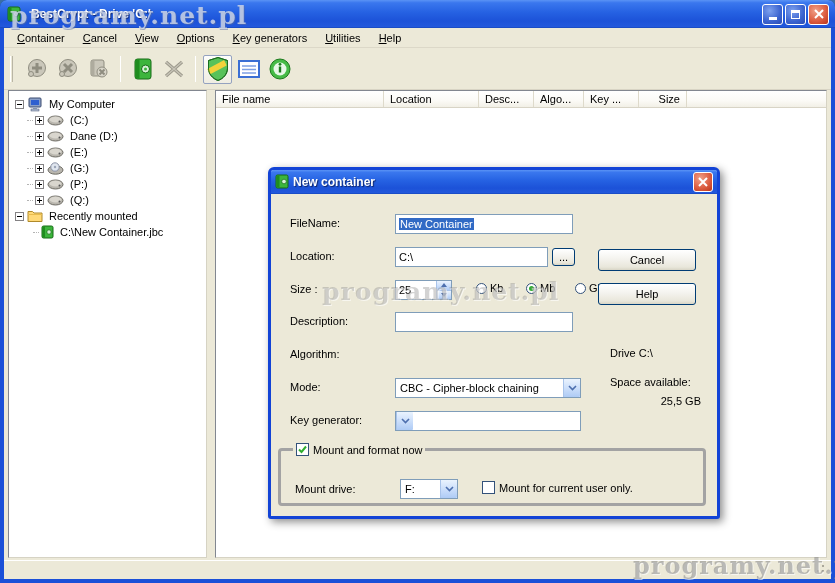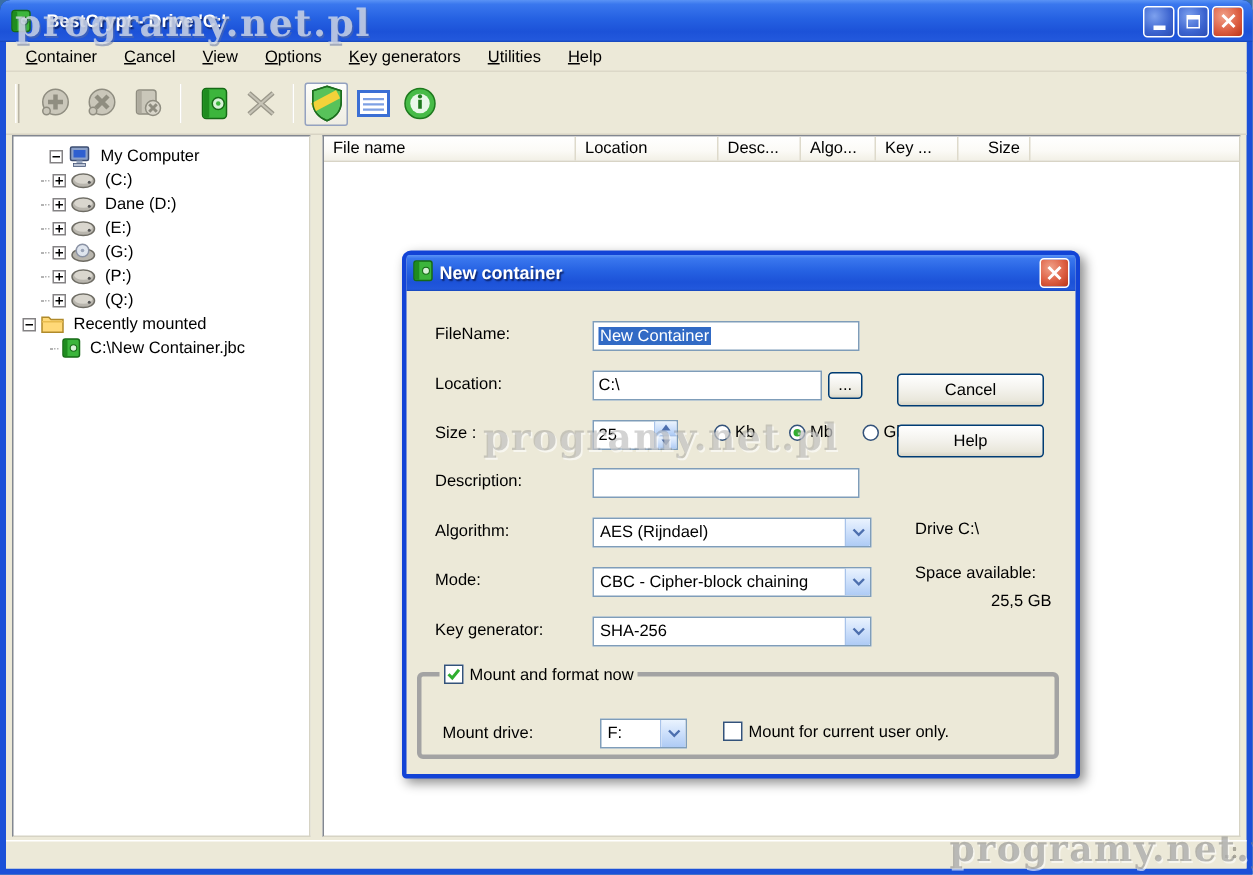--- a/index.html
+++ b/index.html
@@ -246,21 +246,21 @@
       <svg width="24" height="24">
           <circle cx="12" cy="12" r="10" fill="#47bb47" stroke="#1d7a1d"></circle>
           <circle cx="12" cy="12" r="6.5" fill="#e8f8e8"></circle>
           <rect x="10.8" y="9.5" width="2.4" height="6" fill="#1d7a1d"></rect>
           <circle cx="12" cy="7.3" r="1.4" fill="#1d7a1d"></circle>
         </svg>
     </span>
   </div>
 
   <div class="panel tree-panel">
-    <div class="tree-item" style="padding-left:24px">
+    <div class="tree-item" style="padding-left:6px">
       <span class="tbox">
           <i class="h"></i>
         </span>
       <span class="ticon">
         <svg width="16" height="15">
             <rect x="2" y="1" width="12" height="9" rx="1" fill="#8ba0c8" stroke="#3d4d70"></rect>
             <rect x="4" y="3" width="8" height="5" fill="#2e5fd0"></rect>
             <rect x="6" y="10" width="4" height="2" fill="#9aa8c0"></rect>
             <rect x="4" y="12" width="8" height="2" fill="#b9c2d4" stroke="#3d4d70" stroke-width=".5"></rect>
           </svg>
@@ -451,45 +451,36 @@
         <span>Gb</span>
       </span>
       <span class="xp-btn" style="left:327px;top:89px;width:98px">Help</span>
 
       <span class="lbl" style="left:19px;top:121px">Description:</span>
       <span class="xp-input" style="left:124px;top:118px;width:178px">
           <span></span>
         </span>
 
       <span class="lbl" style="left:19px;top:154px">Algorithm:</span>
-      <span class="xp-select" style="left:124px;top:151px;width:186px">
-        <span class="val">AES (Rijndael)</span>
-        <span class="combo-arrow">
-            <svg width="9" height="6">
-              <path d="M1 1 L4.5 4.5 L8 1" stroke="#4d6fae" stroke-width="1.6" fill="none"></path>
-            </svg>
-          </span>
-      </span>
       <span class="info-text" style="left:339px;top:153px">Drive C:\</span>
 
       <span class="lbl" style="left:19px;top:187px">Mode:</span>
       <span class="xp-select" style="left:124px;top:184px;width:186px">
         <span class="val">CBC - Cipher-block chaining</span>
         <span class="combo-arrow">
             <svg width="9" height="6">
               <path d="M1 1 L4.5 4.5 L8 1" stroke="#4d6fae" stroke-width="1.6" fill="none"></path>
             </svg>
           </span>
       </span>
       <span class="info-text" style="left:339px;top:182px">Space available:</span>
       <span class="info-text" style="left:339px;top:201px;width:91px;text-align:right">25,5 GB</span>
 
       <span class="lbl" style="left:19px;top:220px">Key generator:</span>
       <span class="xp-select" style="left:124px;top:217px;width:186px">
-        <span class="val">SHA-256</span>
         <span class="combo-arrow">
             <svg width="9" height="6">
               <path d="M1 1 L4.5 4.5 L8 1" stroke="#4d6fae" stroke-width="1.6" fill="none"></path>
             </svg>
           </span>
       </span>
 
       <div class="groupbox">
         <span class="legend-cb">
           <span class="xp-check">

